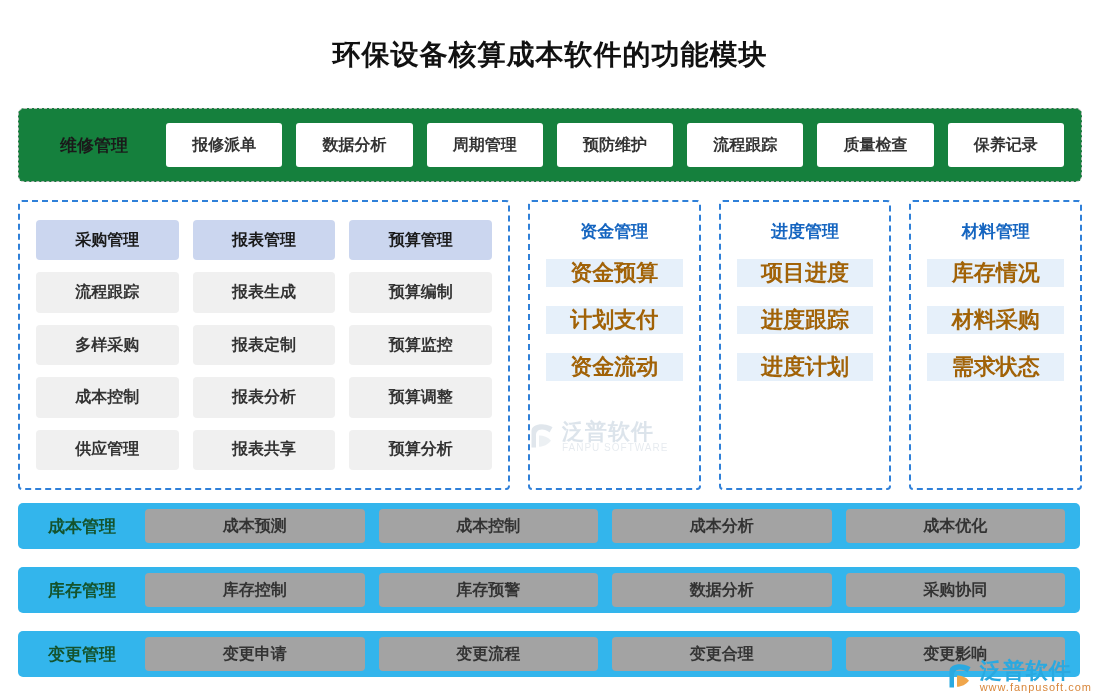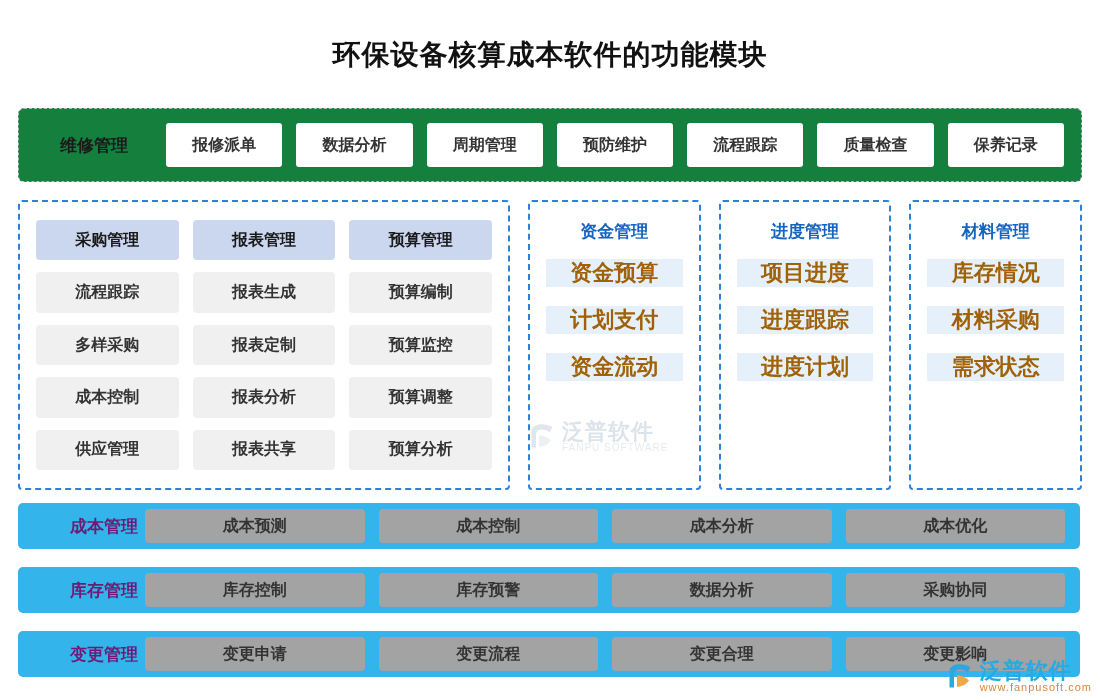--- a/index.html
+++ b/index.html
@@ -143,24 +143,24 @@
     display: flex;
     align-items: center;
     padding: 0 8px;
     box-sizing: border-box;
   }
   .bar-1 { top: 503px; }
   .bar-2 { top: 567px; }
   .bar-3 { top: 631px; }
   .bar .bar-head {
     flex: 0 0 112px;
-    text-align: right;
+    text-align: center;
     font-size: 17px;
     font-weight: bold;
-    color: #701a75;
+    color: #14532d;
   }
   .bar .bar-item {
     flex: 1 1 0;
     margin: 0 7px;
     height: 34px;
     background: #a3a3a3;
     border-radius: 4px;
     display: flex;
     align-items: center;
     justify-content: center;

